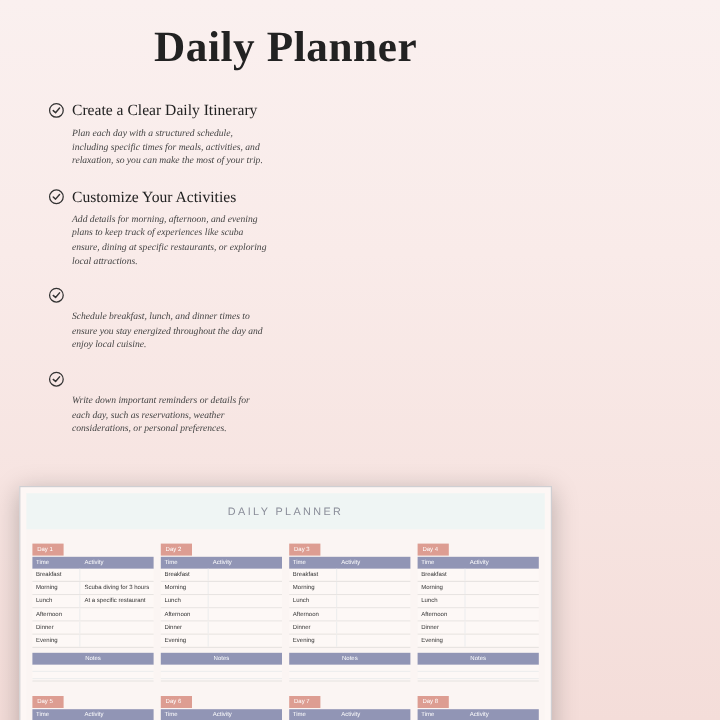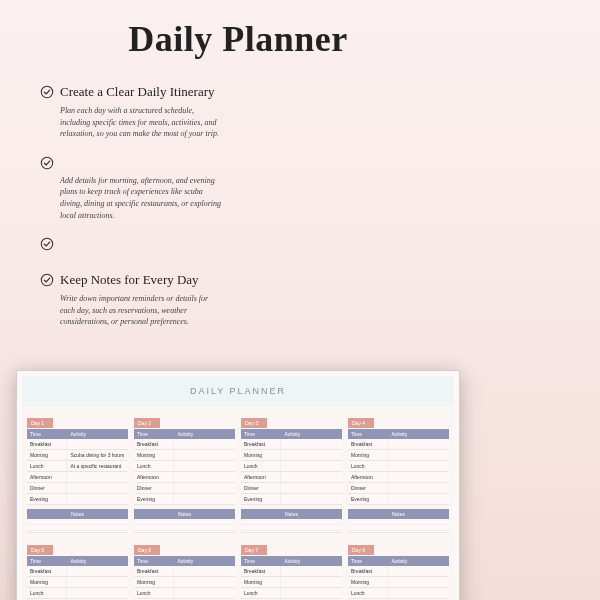--- a/index.html
+++ b/index.html
@@ -118,42 +118,43 @@
         <div class="feature-desc">Plan each day with a structured schedule, including specific times for meals, activities, and relaxation, so you can make the most of your trip.</div>
       </div>
       <div class="feature">
         <div class="feature-head">
           <span class="check-icon">
             <svg viewBox="0 0 16 16">
               <circle cx="8" cy="8" r="6.5" fill="none" stroke="#333" stroke-width="1.2"></circle>
               <path d="M5 8.2 L7.2 10.2 L11 5.8" fill="none" stroke="#333" stroke-width="1.4" stroke-linecap="round" stroke-linejoin="round"></path>
             </svg>
           </span>
-        </div>
-        <div class="feature-desc">Add details for morning, afternoon, and evening plans to keep track of experiences like scuba diving, dining at specific restaurants, or exploring local attractions.</div>
+          <span class="feature-title">Customize Your Activities</span>
+        </div>
+        <div class="feature-desc">Add details for morning, afternoon, and evening plans to keep track of experiences like scuba ensure, dining at specific restaurants, or exploring local attractions.</div>
       </div>
       <div class="feature">
         <div class="feature-head">
           <span class="check-icon">
             <svg viewBox="0 0 16 16">
               <circle cx="8" cy="8" r="6.5" fill="none" stroke="#333" stroke-width="1.2"></circle>
               <path d="M5 8.2 L7.2 10.2 L11 5.8" fill="none" stroke="#333" stroke-width="1.4" stroke-linecap="round" stroke-linejoin="round"></path>
             </svg>
           </span>
         </div>
+        <div class="feature-desc">Schedule breakfast, lunch, and dinner times to ensure you stay energized throughout the day and enjoy local cuisine.</div>
       </div>
       <div class="feature">
         <div class="feature-head">
           <span class="check-icon">
             <svg viewBox="0 0 16 16">
               <circle cx="8" cy="8" r="6.5" fill="none" stroke="#333" stroke-width="1.2"></circle>
               <path d="M5 8.2 L7.2 10.2 L11 5.8" fill="none" stroke="#333" stroke-width="1.4" stroke-linecap="round" stroke-linejoin="round"></path>
             </svg>
           </span>
-          <span class="feature-title">Keep Notes for Every Day</span>
         </div>
         <div class="feature-desc">Write down important reminders or details for each day, such as reservations, weather considerations, or personal preferences.</div>
       </div>
     </div>
 
   <div class="planner-outer">
     <div class="planner">
       <div class="planner-title">DAILY PLANNER</div>
       <div class="days-row" id="days-row-1">
           <div class="day"><div class="day-tab">Day 1</div><div class="day-header">

